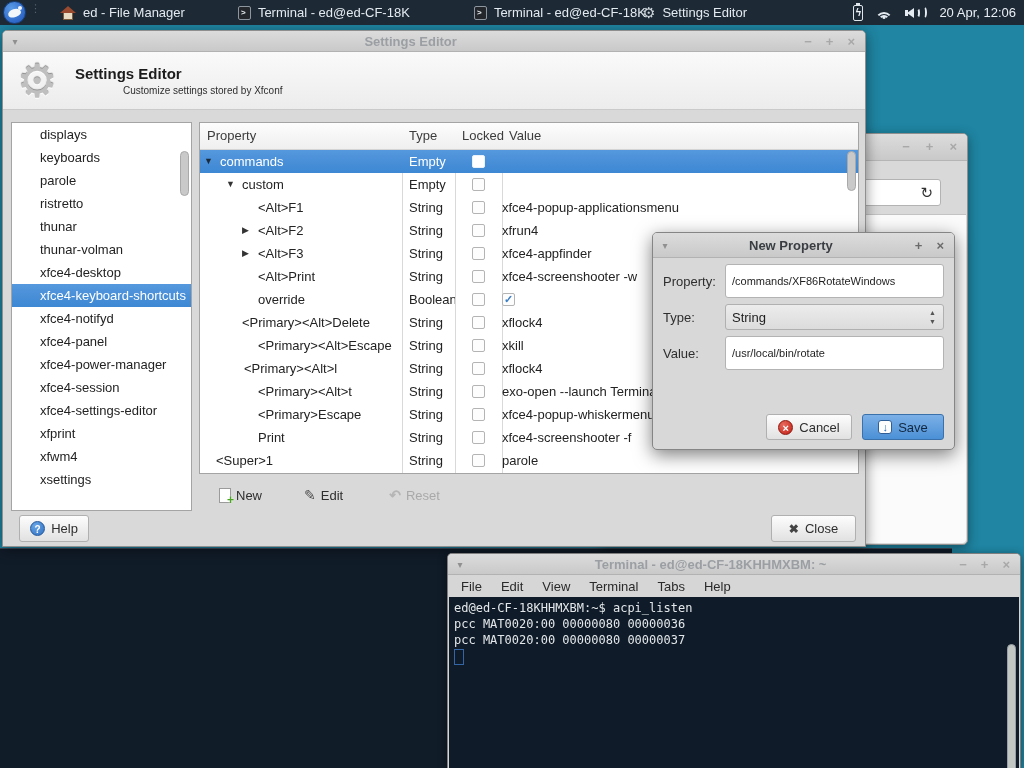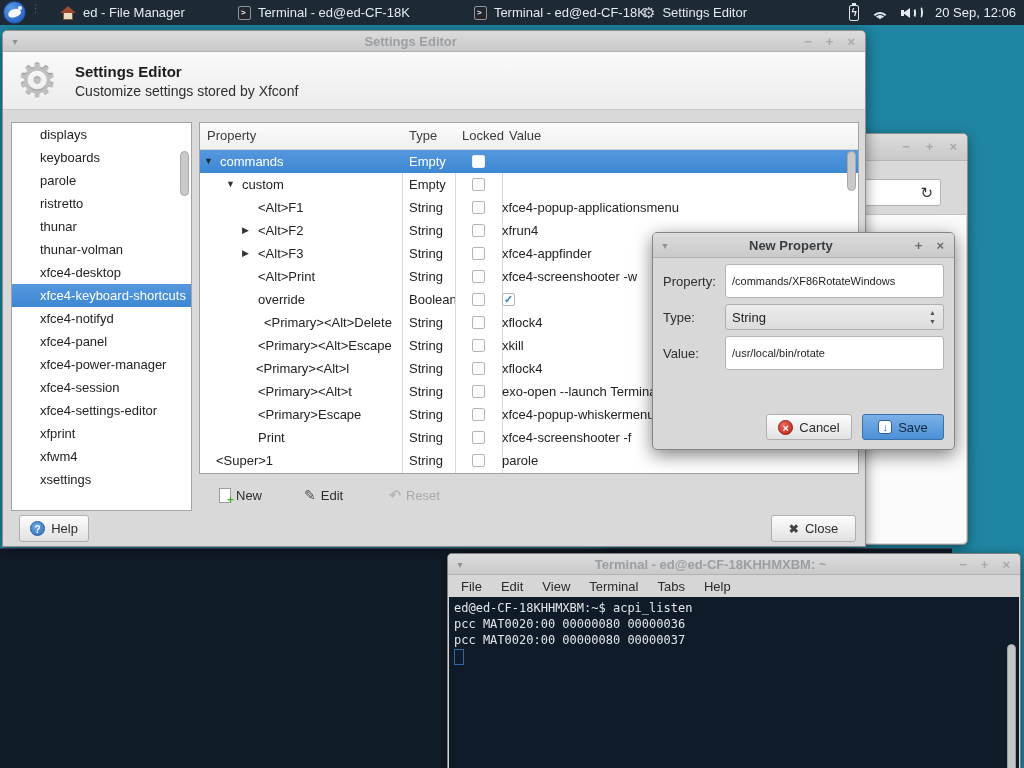--- a/index.html
+++ b/index.html
@@ -50,21 +50,21 @@
   .titlebar .tbtns{display:flex;gap:14px;padding:0 10px;color:#a8a8a8;font-size:13px;font-weight:bold;}
   .titlebar.active .ttext{color:#3a3e42;}
   .titlebar.active .tbtns{color:#6b6b6b;}
 
   
   .settings-win{position:absolute;left:2px;top:30px;width:864px;height:517px;background:#d9d9d9;border:1px solid #8f8f8f;border-radius:5px 5px 0 0;box-shadow:0 3px 14px rgba(0,0,0,.45);z-index:10;box-sizing:border-box;}
   .swin-header{height:57px;background:linear-gradient(#fafafa,#ececec);border-bottom:1px solid #cacaca;display:flex;align-items:center;padding-left:8px;}
   .swin-gear{font-size:46px;color:#bfbfbf;text-shadow:0 1px 1px #fff, 0 -1px 1px #8a8a8a;width:52px;text-align:center;line-height:50px;}
   .swin-htext{margin-left:12px;}
   .swin-htitle{font-weight:bold;font-size:15px;color:#1c1c1c;}
-  .swin-hsub{font-size:14px;color:#2e2e2e;margin-top:3px;}
+  .swin-hsub{font-size:10px;color:#2e2e2e;margin-top:3px;margin-left:48px;}
   .swin-body{position:relative;height:439px;}
 
   .channel-panel{position:absolute;left:8px;top:12px;width:181px;height:389px;background:#fff;border:1px solid #a4a4a4;overflow:hidden;box-sizing:border-box;}
   .channel-header{height:25px;line-height:25px;padding-left:9px;font-size:13px;color:#3c3c3c;background:linear-gradient(#fdfdfd,#ededed);border-bottom:1px solid #d4d4d4;}
   .channel-item{height:23px;line-height:23px;padding-left:28px;font-size:13px;color:#232323;white-space:nowrap;}
   .channel-item.selected{background:linear-gradient(#5598dd,#3d87d3);color:#fff;}
   .vscroll{position:absolute;right:2px;width:9px;border-radius:5px;background:#c9c9c9;border:1px solid #a9a9a9;box-sizing:border-box;}
   .chan-scroll{top:28px;height:45px;}
 
   .prop-panel{position:absolute;left:196px;top:12px;width:660px;height:352px;background:#fff;border:1px solid #a4a4a4;overflow:hidden;box-sizing:border-box;}
@@ -293,21 +293,21 @@
               </div>
               <div class="cell c-type">Boolean</div>
               <div class="cell c-lock">
                 <span class="cb"></span>
               </div>
               <div class="cell c-val">
                 <span class="cb checked">✓</span>
               </div>
             </div>
             <div class="prow">
-              <div class="cell c-prop" style="padding-left: 48px;">
+              <div class="cell c-prop" style="padding-left: 26px;">
                 <span class="expander"></span>
                 <span class="plabel">&lt;Primary&gt;&lt;Alt&gt;Delete</span>
               </div>
               <div class="cell c-type">String</div>
               <div class="cell c-lock">
                 <span class="cb"></span>
               </div>
               <div class="cell c-val">
                 <span class="vlabel">xflock4</span>
               </div>
@@ -319,21 +319,21 @@
               </div>
               <div class="cell c-type">String</div>
               <div class="cell c-lock">
                 <span class="cb"></span>
               </div>
               <div class="cell c-val">
                 <span class="vlabel">xkill</span>
               </div>
             </div>
             <div class="prow">
-              <div class="cell c-prop" style="padding-left: 40px;">
+              <div class="cell c-prop" style="padding-left: 28px;">
                 <span class="expander"></span>
                 <span class="plabel">&lt;Primary&gt;&lt;Alt&gt;l</span>
               </div>
               <div class="cell c-type">String</div>
               <div class="cell c-lock">
                 <span class="cb"></span>
               </div>
               <div class="cell c-val">
                 <span class="vlabel">xflock4</span>
               </div>
@@ -529,16 +529,16 @@
           <i></i>
           <i></i>
           <b></b>
         </span>
       <span class="volume">
           <span class="vol-box"></span>
           <span class="vol-cone"></span>
           <span class="vol-wave"></span>
           <span class="vol-wave" style="height:13px;width:6px;"></span>
         </span>
-      <span class="clock">20 Sep, 12:06</span>
+      <span class="clock">20 Apr, 12:06</span>
     </div>
   </div>
 </div>
 
 </body></html>

